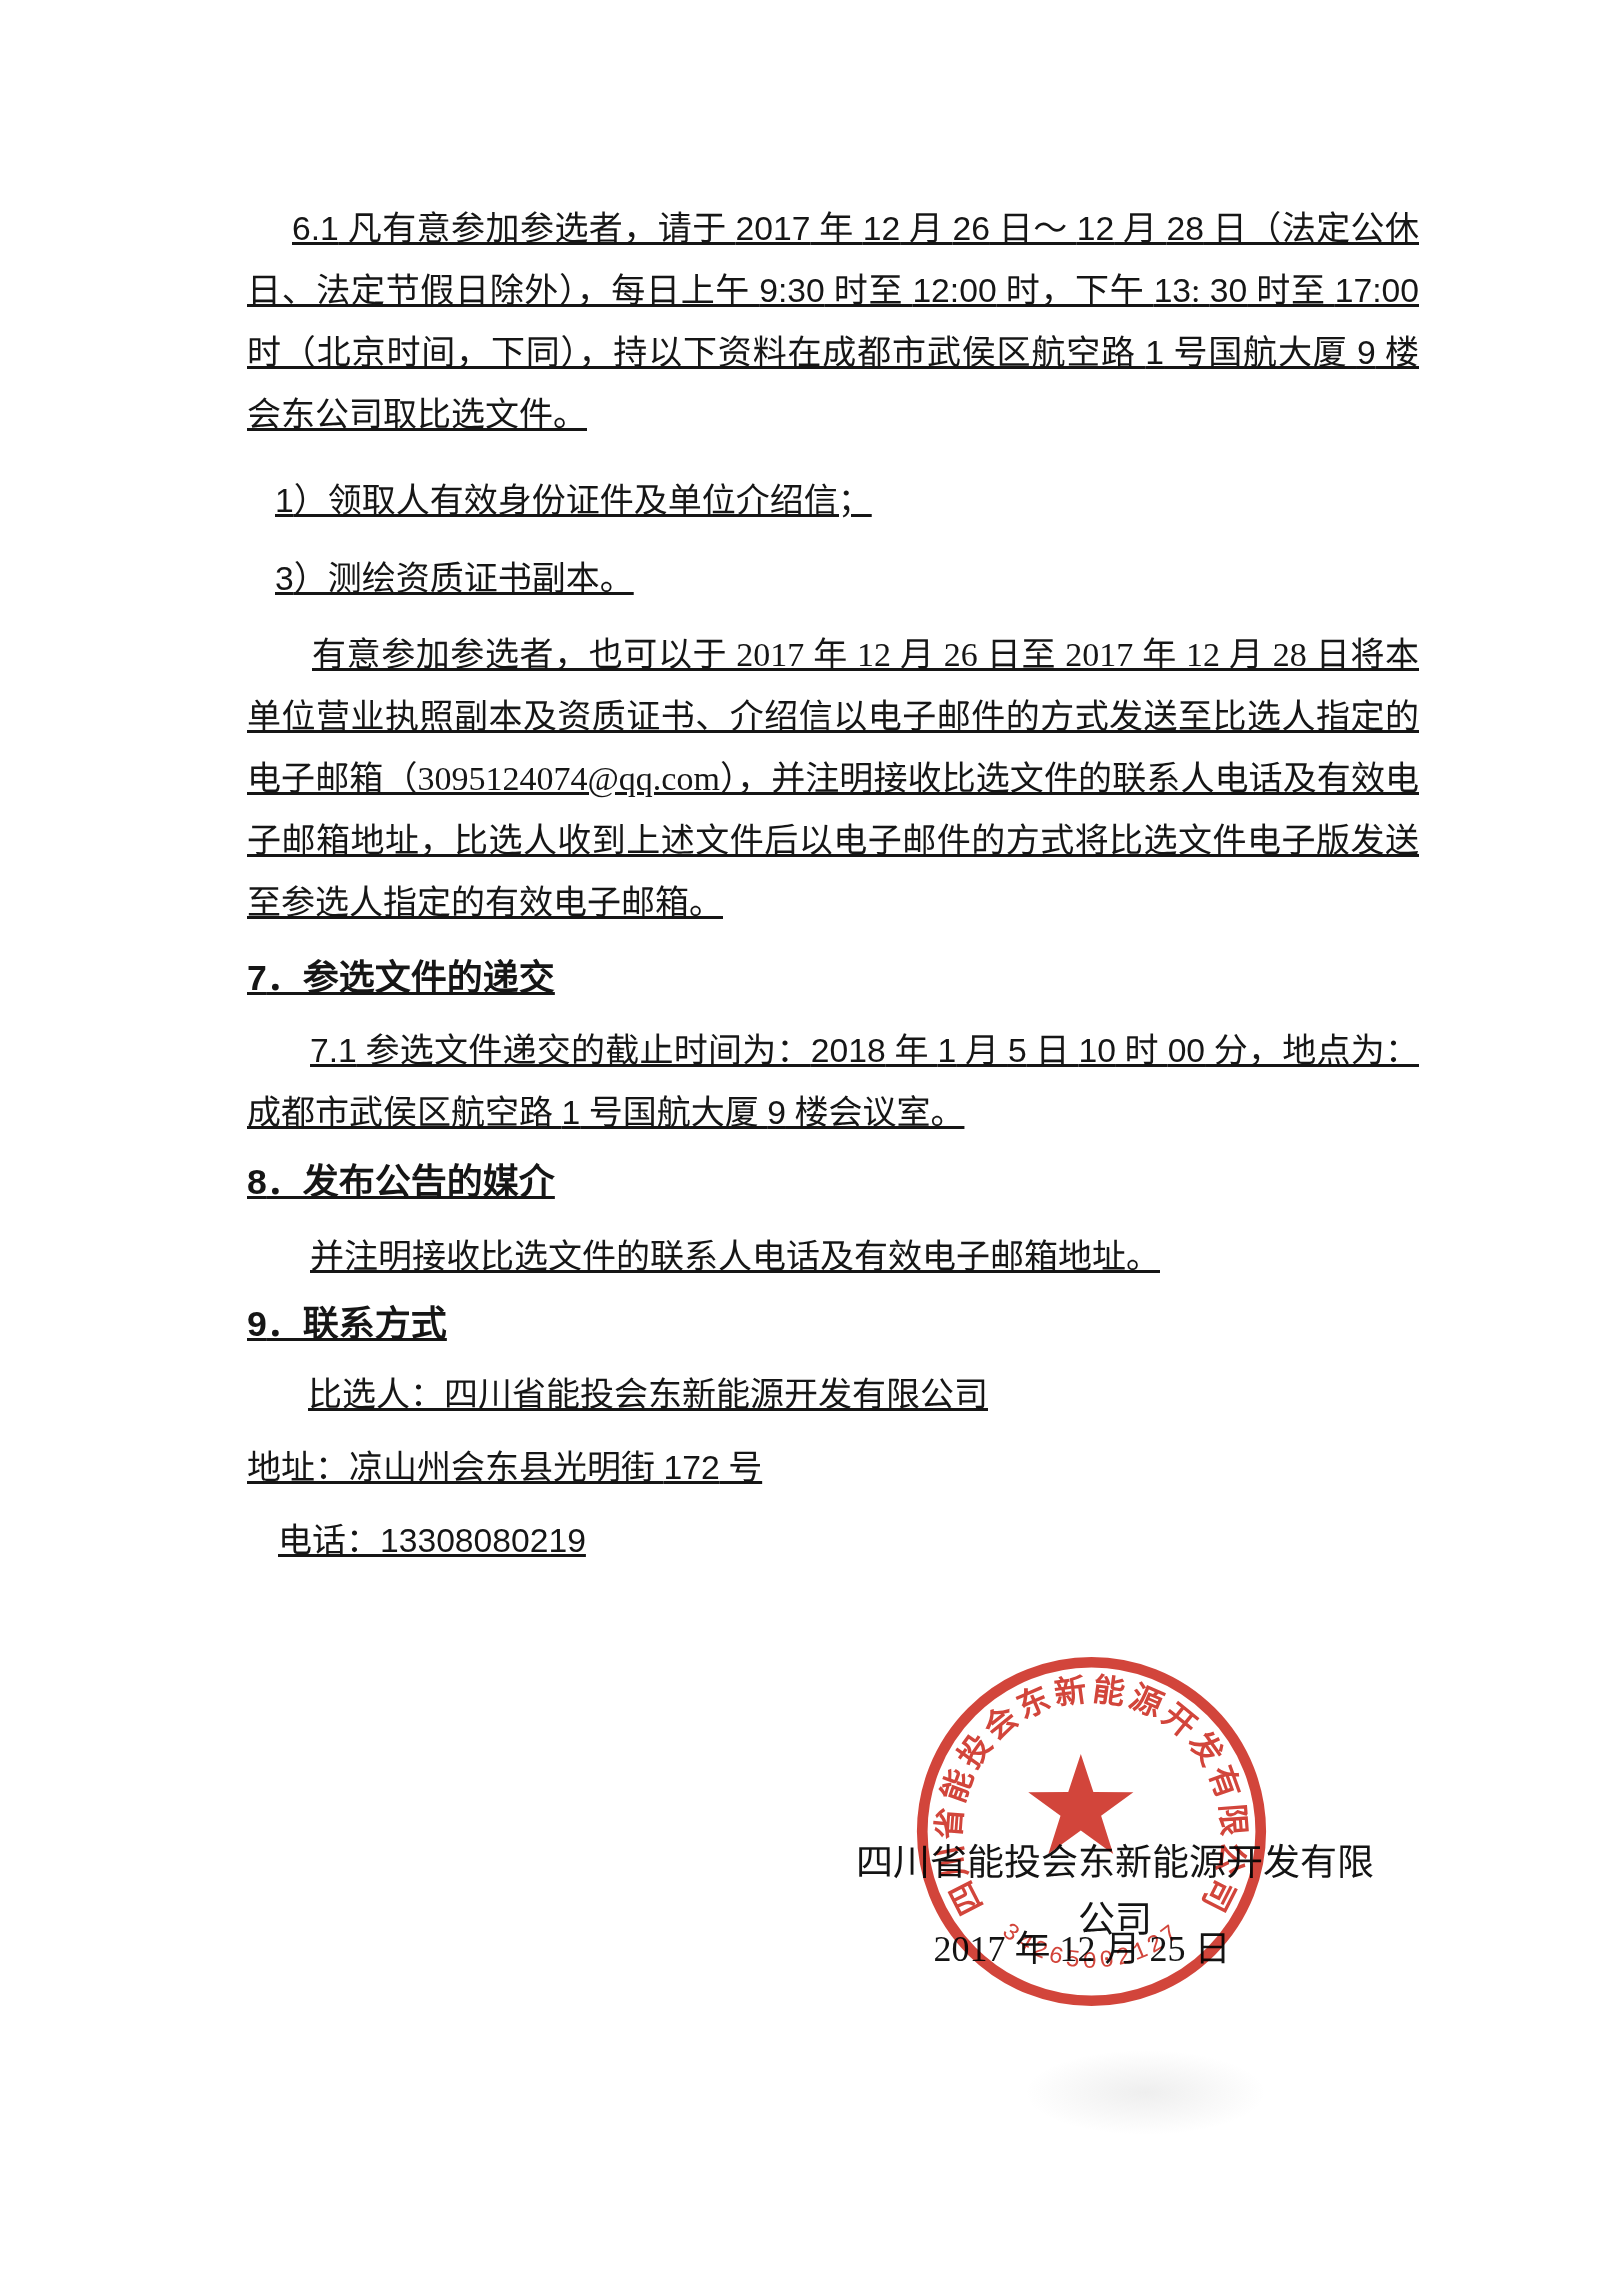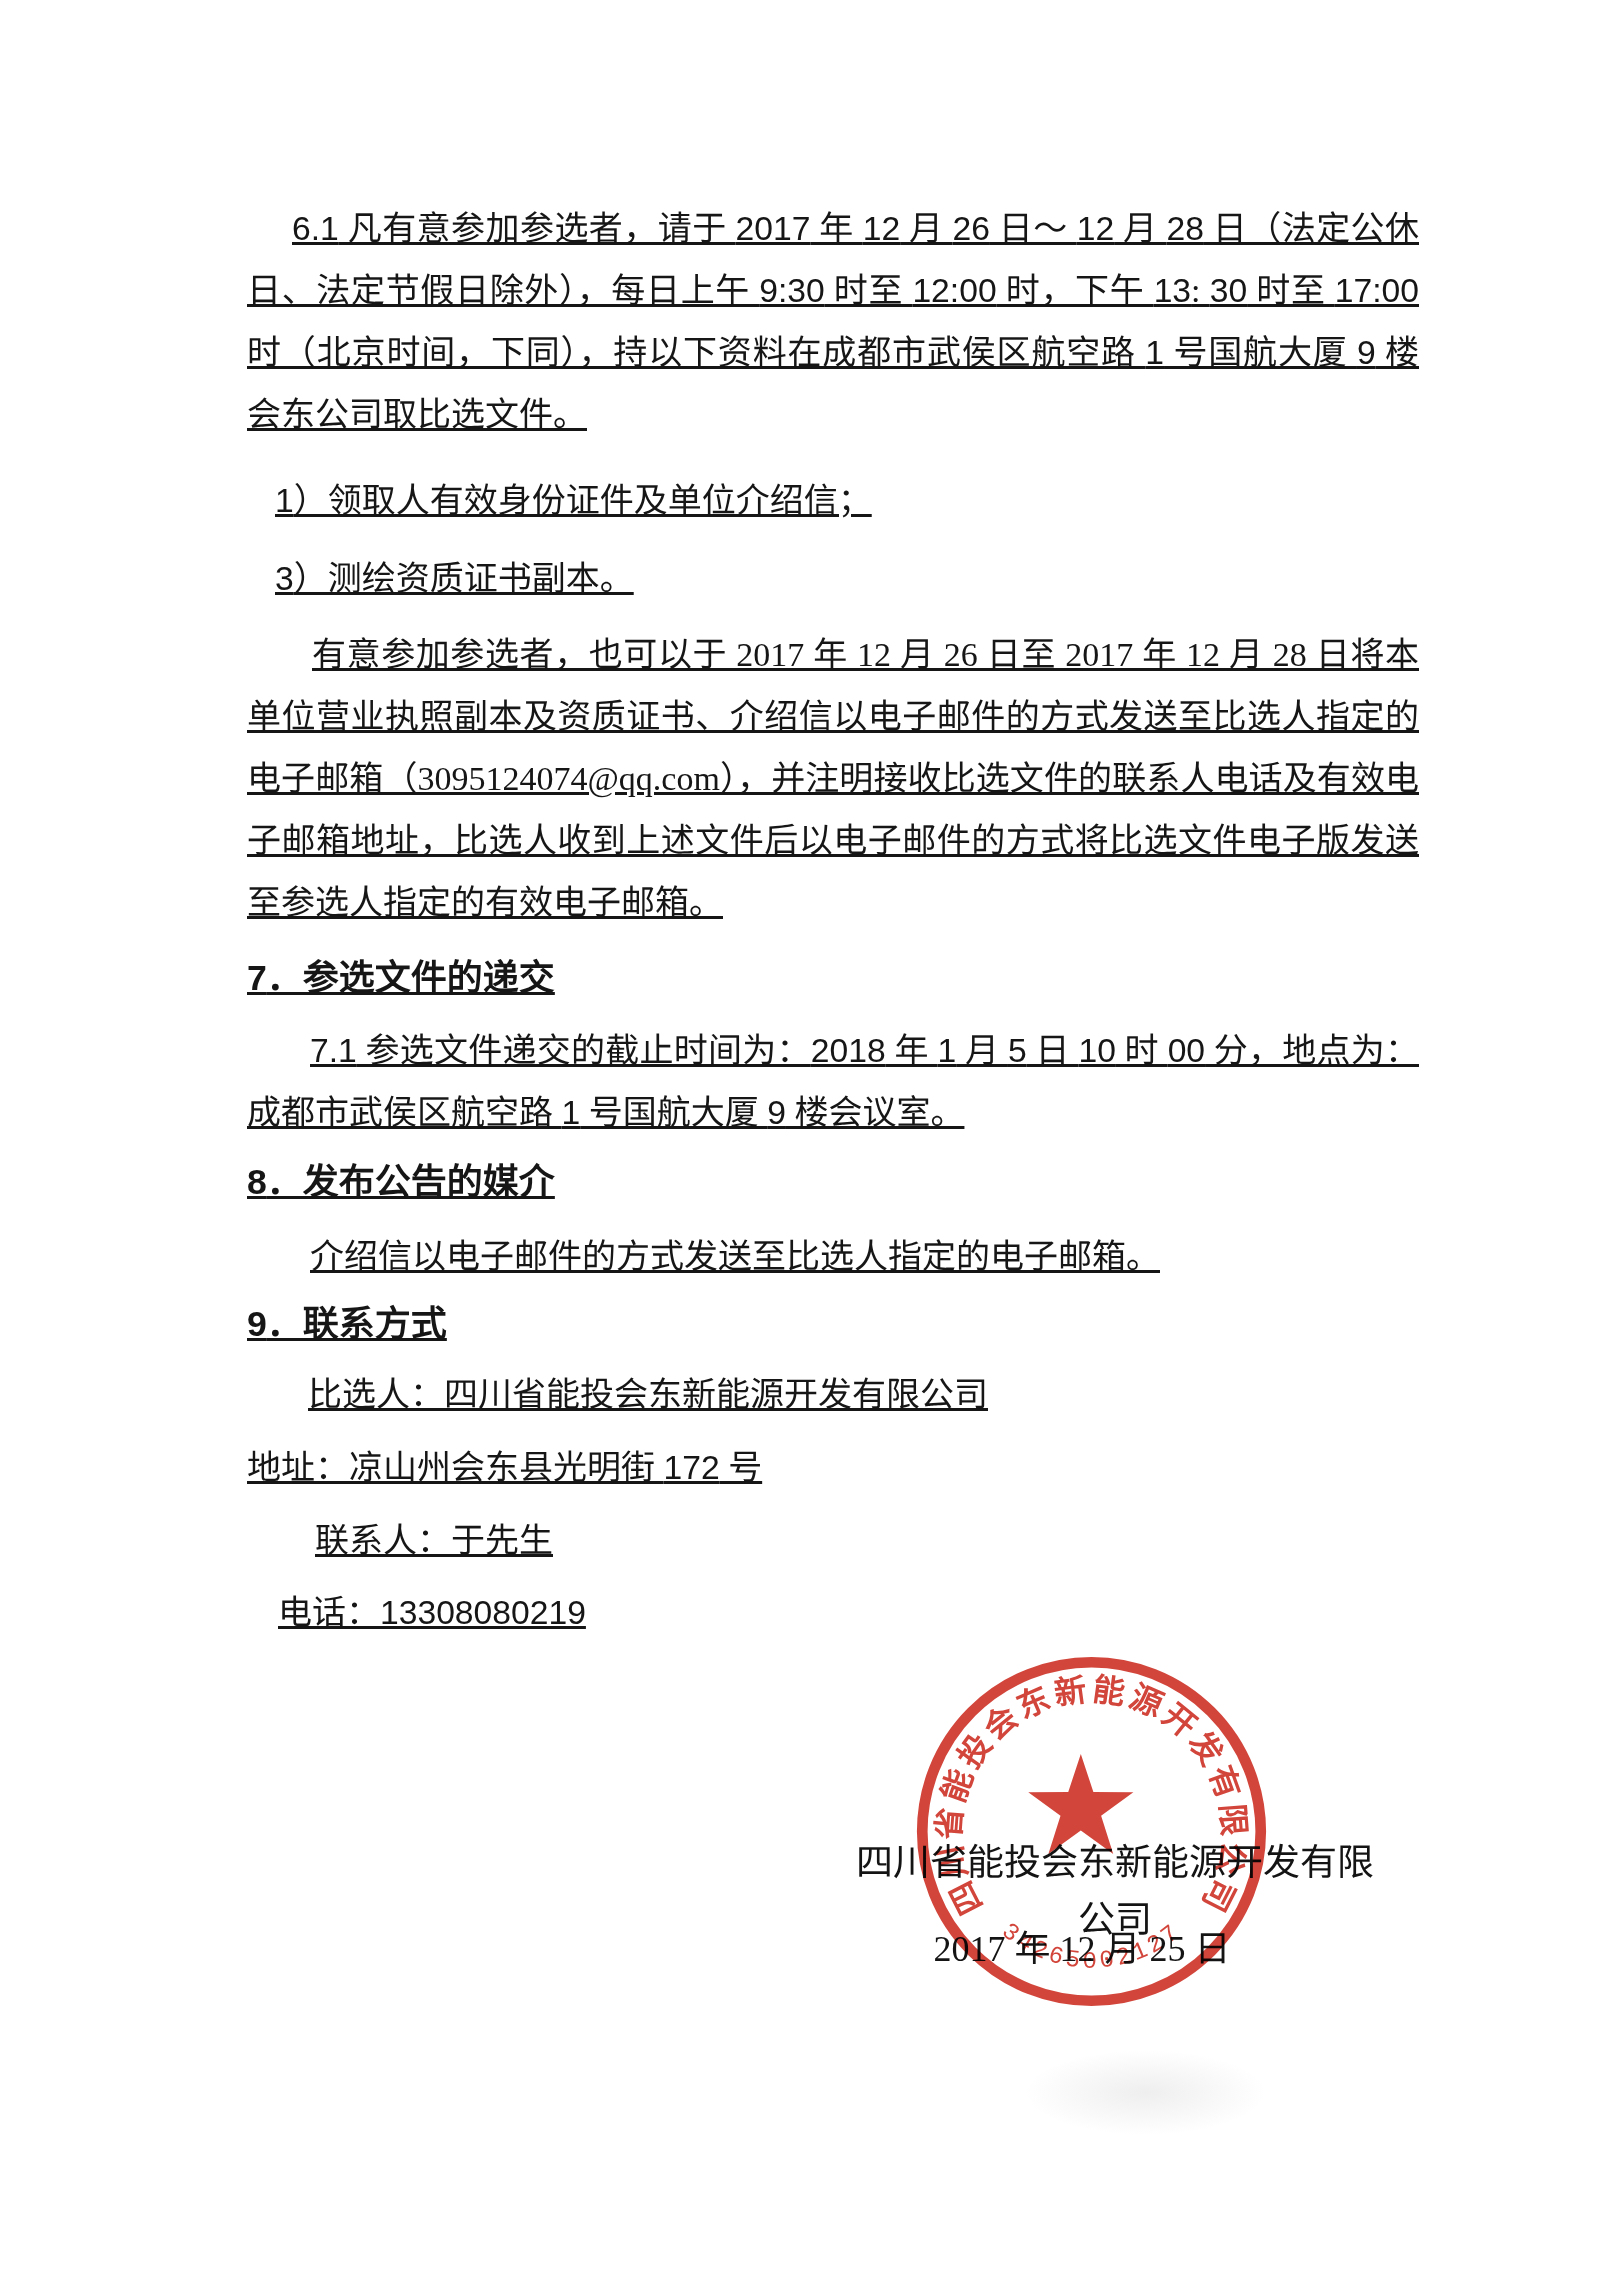--- a/index.html
+++ b/index.html
@@ -59,25 +59,24 @@
 <div class="page" data-name="document-page">
 
   <div class="doc" data-name="document-body">
       <div class="blk" data-name="para-6-1"><span class="num" data-name="numeral">6.1</span> 凡有意参加参选者，请于 <span class="num" data-name="numeral">2017</span> 年 <span class="num" data-name="numeral">12</span> 月 <span class="num" data-name="numeral">26</span> 日～ <span class="num" data-name="numeral">12</span> 月 <span class="num" data-name="numeral">28</span> 日（法定公休日、法定节假日除外），每日上午 <span class="num" data-name="numeral">9:30</span> 时至 <span class="num" data-name="numeral">12:00</span> 时，下午 <span class="num" data-name="numeral">13</span>: <span class="num" data-name="numeral">30</span> 时至 <span class="num" data-name="numeral">17:00</span> 时（北京时间，下同），持以下资料在成都市武侯区航空路 <span class="num" data-name="numeral">1</span> 号国航大厦 <span class="num" data-name="numeral">9</span> 楼会东公司取比选文件。</div>
       <div class="blk" data-name="list-item-1"><span class="num" data-name="numeral">1</span>）领取人有效身份证件及单位介绍信；</div>
       <div class="blk" data-name="list-item-3"><span class="num" data-name="numeral">3</span>）测绘资质证书副本。</div>
       <div class="blk" data-name="para-email">有意参加参选者，也可以于 2017 年 12 月 26 日至 2017 年 12 月 28 日将本单位营业执照副本及资质证书、介绍信以电子邮件的方式发送至比选人指定的电子邮箱（3095124074@qq.com），并注明接收比选文件的联系人电话及有效电子邮箱地址，比选人收到上述文件后以电子邮件的方式将比选文件电子版发送至参选人指定的有效电子邮箱。</div>
       <div class="blk" data-name="heading-7"><span class="num" data-name="numeral">7</span>．参选文件的递交</div>
       <div class="blk" data-name="para-7-1"><span class="num" data-name="numeral">7.1</span> 参选文件递交的截止时间为：<span class="num" data-name="numeral">2018</span> 年 <span class="num" data-name="numeral">1</span> 月 <span class="num" data-name="numeral">5</span> 日 <span class="num" data-name="numeral">10</span> 时 <span class="num" data-name="numeral">00</span> 分，地点为：成都市武侯区航空路 <span class="num" data-name="numeral">1</span> 号国航大厦 <span class="num" data-name="numeral">9</span> 楼会议室。</div>
       <div class="blk" data-name="heading-8"><span class="num" data-name="numeral">8</span>．发布公告的媒介</div>
-      <div class="blk" data-name="para-8">介绍信以电子邮件的方式发送至比选人指定的电子邮箱。</div>
+      <div class="blk" data-name="para-8">并注明接收比选文件的联系人电话及有效电子邮箱地址。</div>
       <div class="blk" data-name="heading-9"><span class="num" data-name="numeral">9</span>．联系方式</div>
       <div class="blk" data-name="contact-bixuanren">比选人：四川省能投会东新能源开发有限公司</div>
       <div class="blk" data-name="contact-address">地址：凉山州会东县光明街 <span class="num" data-name="numeral">172</span> 号</div>
-      <div class="blk" data-name="contact-person">联系人：于先生</div>
       <div class="blk" data-name="contact-phone">电话：<span class="num" data-name="numeral">13308080219</span></div>
     </div>
 
   <div class="smudge" data-name="scan-smudge"></div>
 
   <div class="sig-company" data-name="signature-company-name">四川省能投会东新能源开发有限公司</div>
 
   <div class="sig-date" data-name="signature-date">2017 年 12 月 25 日</div>
 
   <svg class="stamp" viewBox="-206 -206 412 412" data-name="company-seal-stamp" xmlns="http://www.w3.org/2000/svg">

